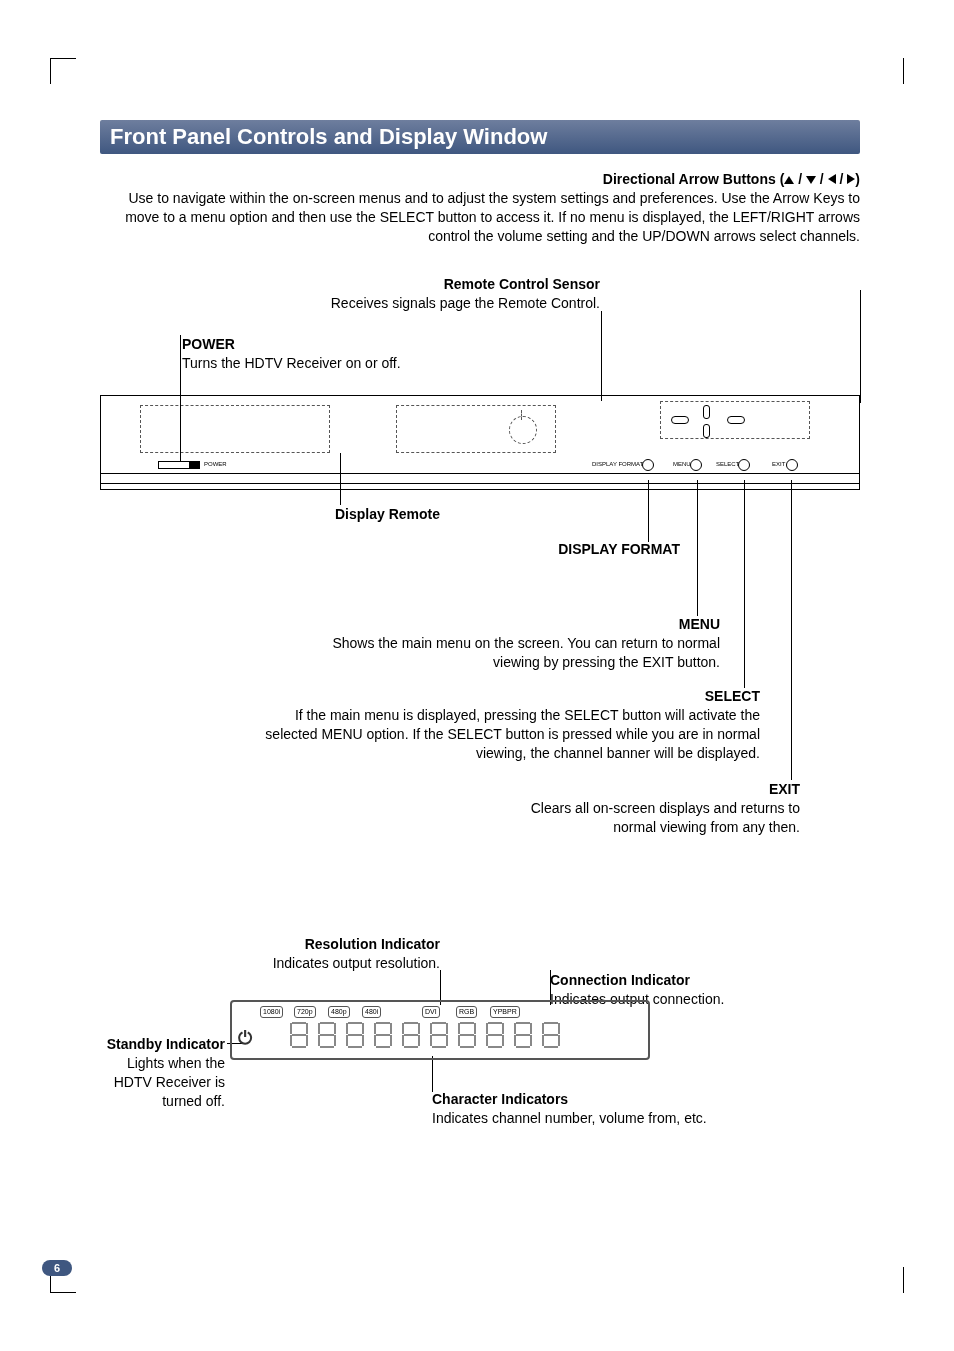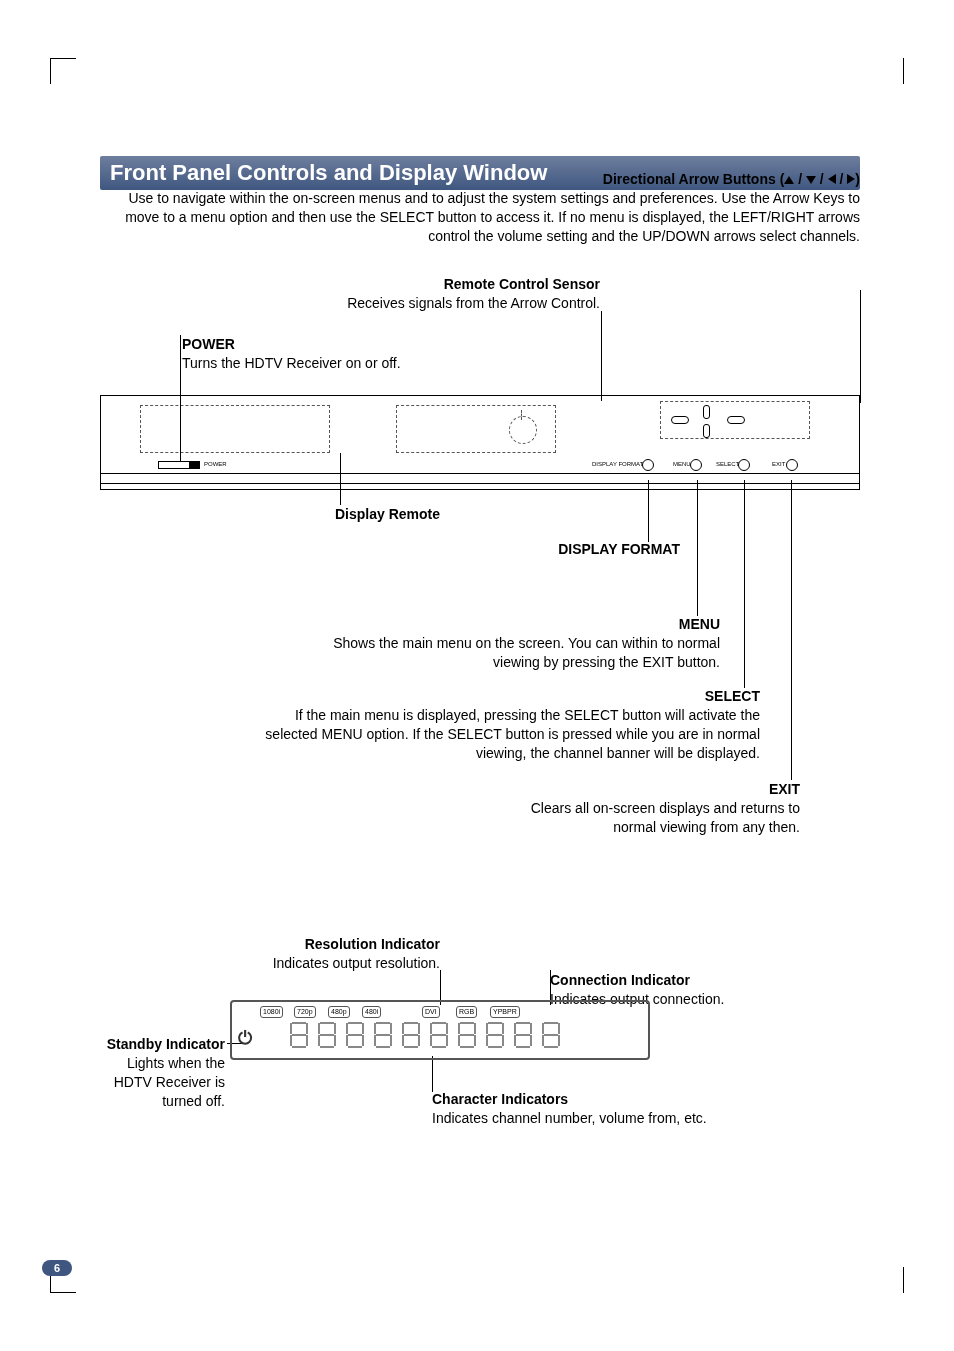--- a/index.html
+++ b/index.html
@@ -31,21 +31,20 @@
     top: 120px;
     width: 760px;
   }
   .section-header {
     background: linear-gradient(to bottom, #6e7e9e 0%, #3f5780 100%);
     color: #fff;
     font-size: 22px;
     font-weight: bold;
     padding: 4px 10px;
     border-radius: 2px;
-    margin-top: 36px;
   }
   .block {
     font-size: 14px;
     line-height: 1.35;
   }
   .label { font-weight: bold; }
   .right { text-align: right; }
   .hrline {
     position: absolute;
     background: #000;
@@ -213,21 +212,21 @@
   <div class="content">
     <div class="section-header">Front Panel Controls and Display Window</div>
 
     <div class="block right" style="position:absolute; top:50px; left:0; width:760px;">
       <span class="label">Directional Arrow Buttons (<span class="arrow aup"></span> / <span class="arrow adn"></span> / <span class="arrow alf"></span> / <span class="arrow art"></span>)</span><br>
       <span>Use to navigate within the on-screen menus and to adjust the system settings and preferences. Use the Arrow Keys to move to a menu option and then use the SELECT button to access it. If no menu is displayed, the LEFT/RIGHT arrows control the volume setting and the UP/DOWN arrows select channels.</span>
     </div>
 
     <div class="block right" style="position:absolute; top:155px; left:0; width:500px;">
       <span class="label">Remote Control Sensor</span><br>
-      <span>Receives signals from the Arrow Control.</span>
+      <span>Receives signals page the Remote Control.</span>
     </div>
 
     <div class="block" style="position:absolute; top:215px; left:82px; width:400px;">
       <span class="label" style="color:#000;">POWER</span><br>
       <span>Turns the HDTV Receiver on or off.</span>
     </div>
   </div>
 
   <div class="device">
     <div class="device-outer"></div>
@@ -274,21 +273,21 @@
   </div>
   <div class="vline" style="left:340px; top:453px; height:52px;"></div>
 
   <div class="block right" style="position:absolute; top:540px; left:190px; width:490px;">
     <span class="label">DISPLAY FORMAT</span><br>
   </div>
   <div class="vline" style="left:648px; top:480px; height:62px;"></div>
 
   <div class="block right" style="position:absolute; top:615px; left:290px; width:430px;">
     <span class="label">MENU</span><br>
-    <span>Shows the main menu on the screen. You can within to normal viewing by pressing the EXIT button.</span>
+    <span>Shows the main menu on the screen. You can return to normal viewing by pressing the EXIT button.</span>
   </div>
   <div class="vline" style="left:697px; top:480px; height:136px;"></div>
 
   <div class="block right" style="position:absolute; top:687px; left:250px; width:510px;">
     <span class="label">SELECT</span><br>
     <span>If the main menu is displayed, pressing the SELECT button will activate the selected MENU option. If the SELECT button is pressed while you are in normal viewing, the channel banner will be displayed.</span>
   </div>
   <div class="vline" style="left:744px; top:480px; height:208px;"></div>
 
   <div class="block right" style="position:absolute; top:780px; left:490px; width:310px;">

